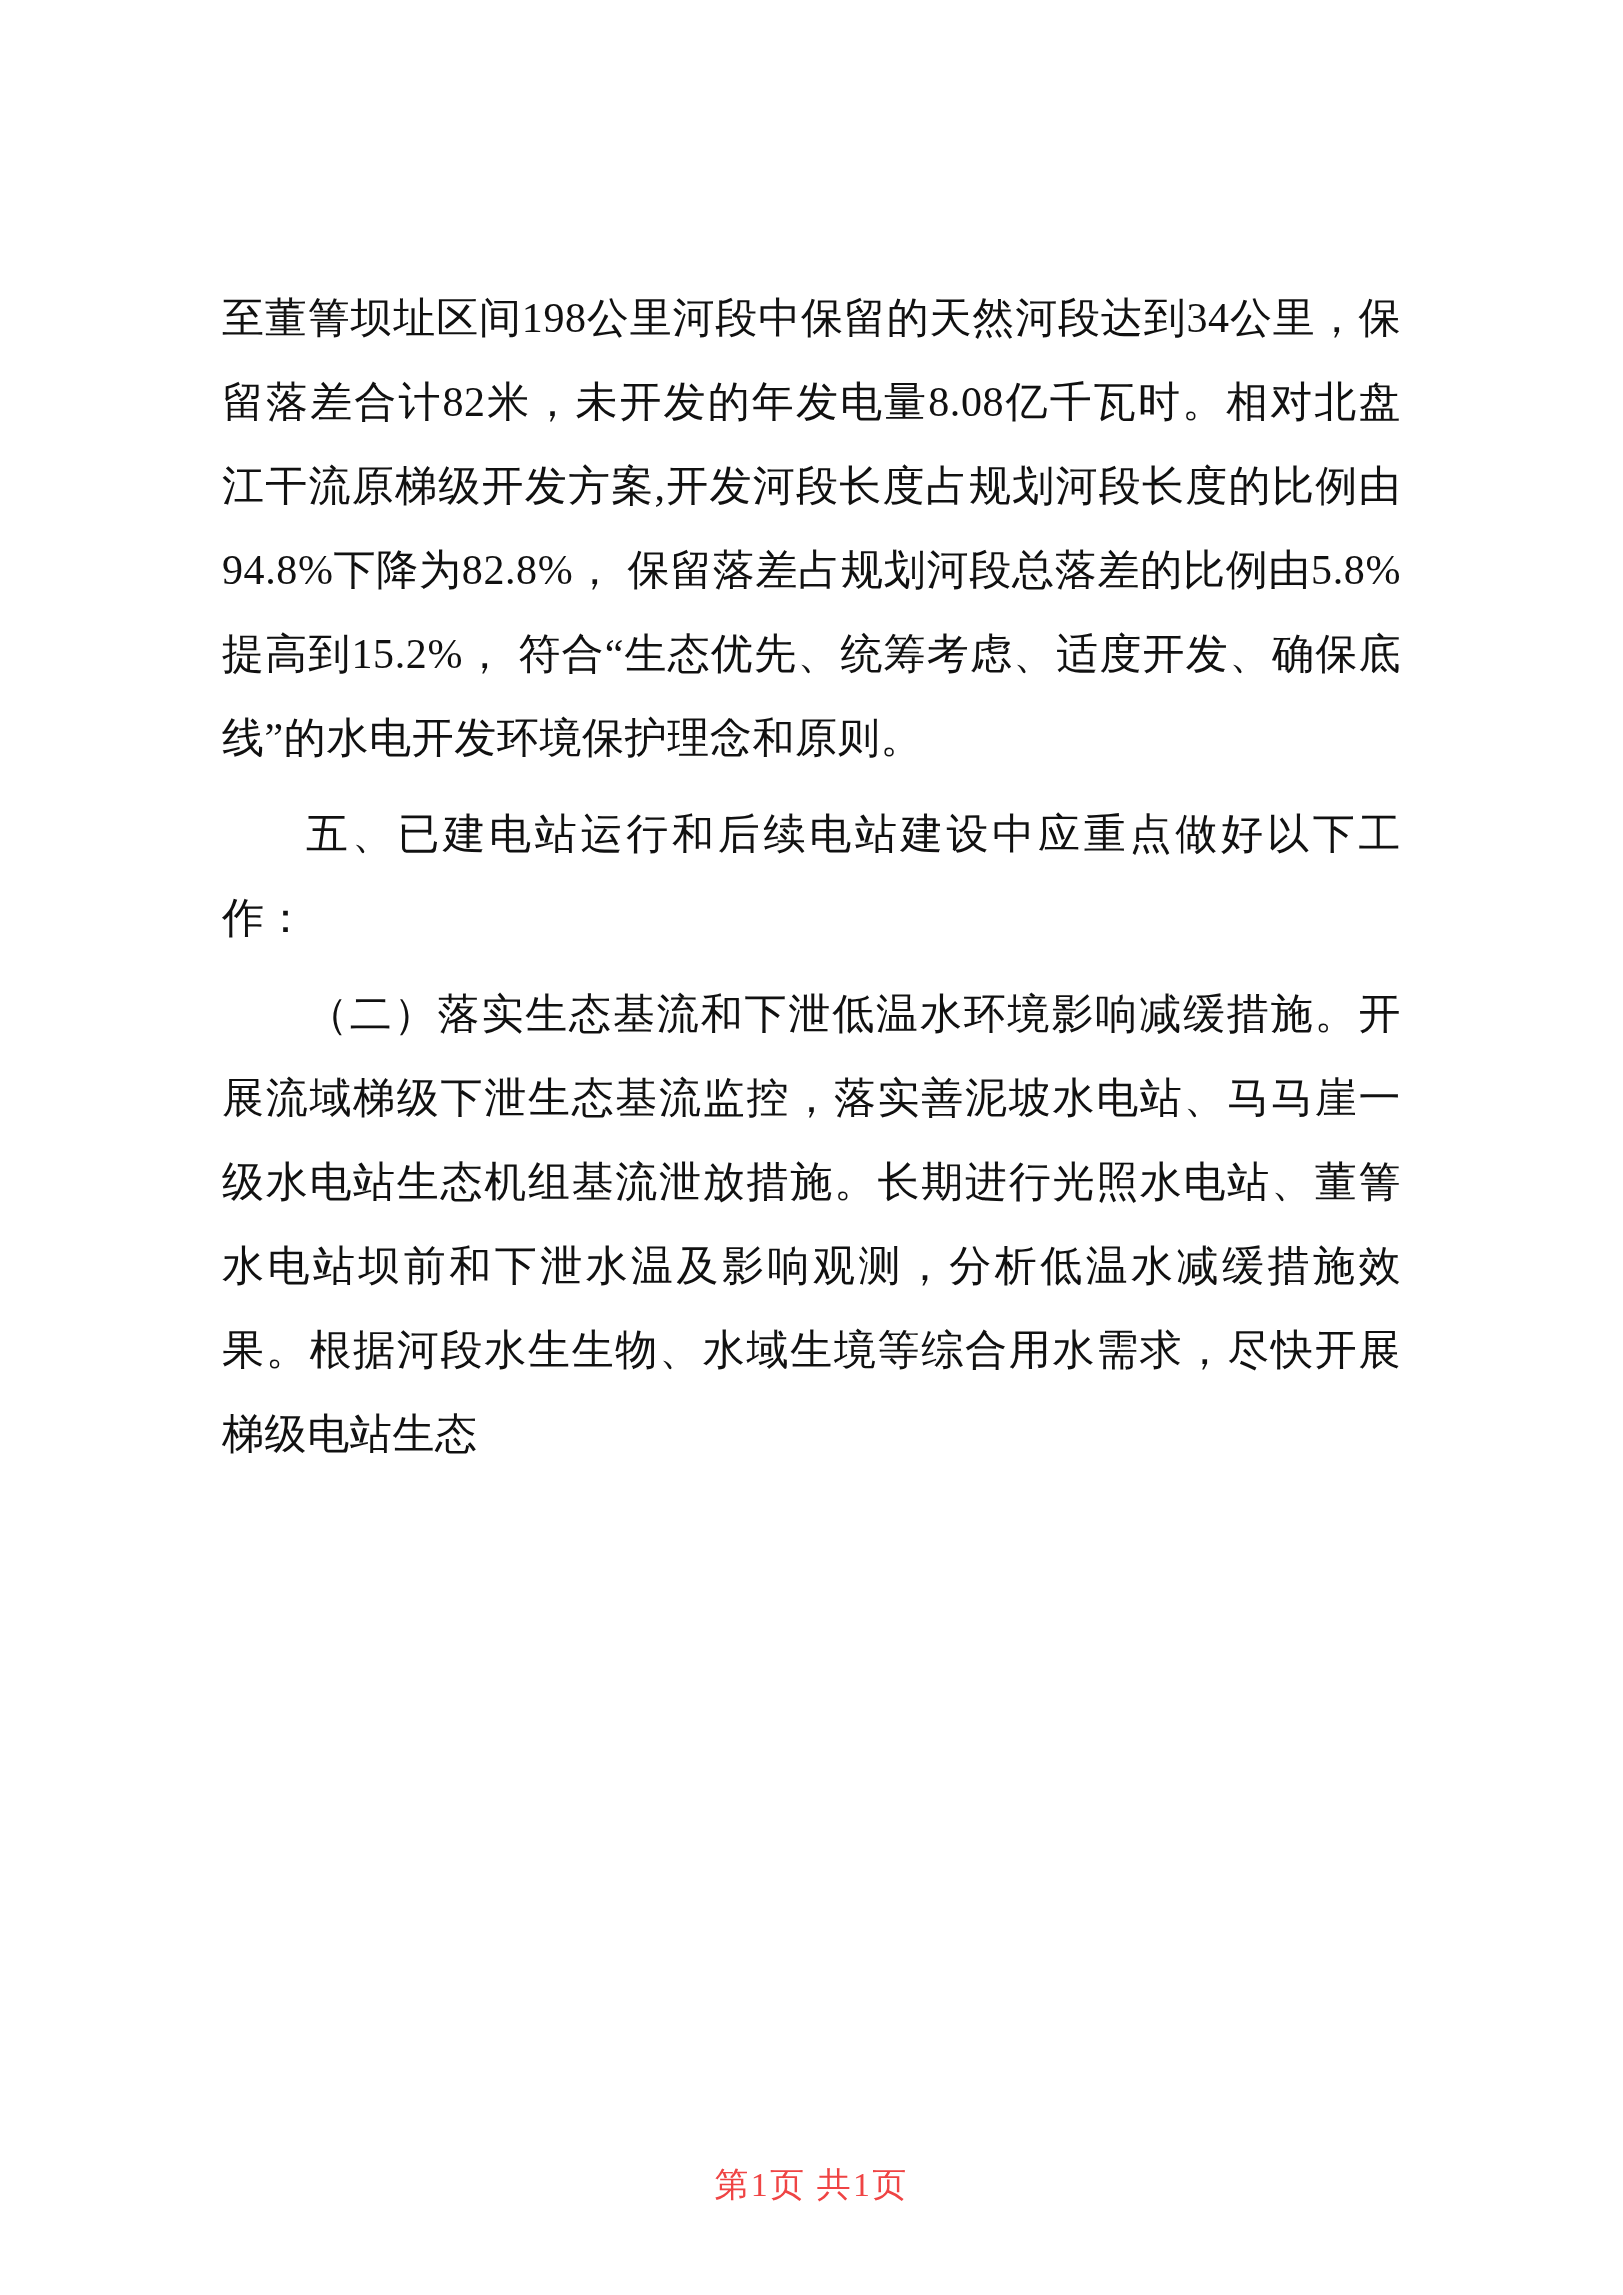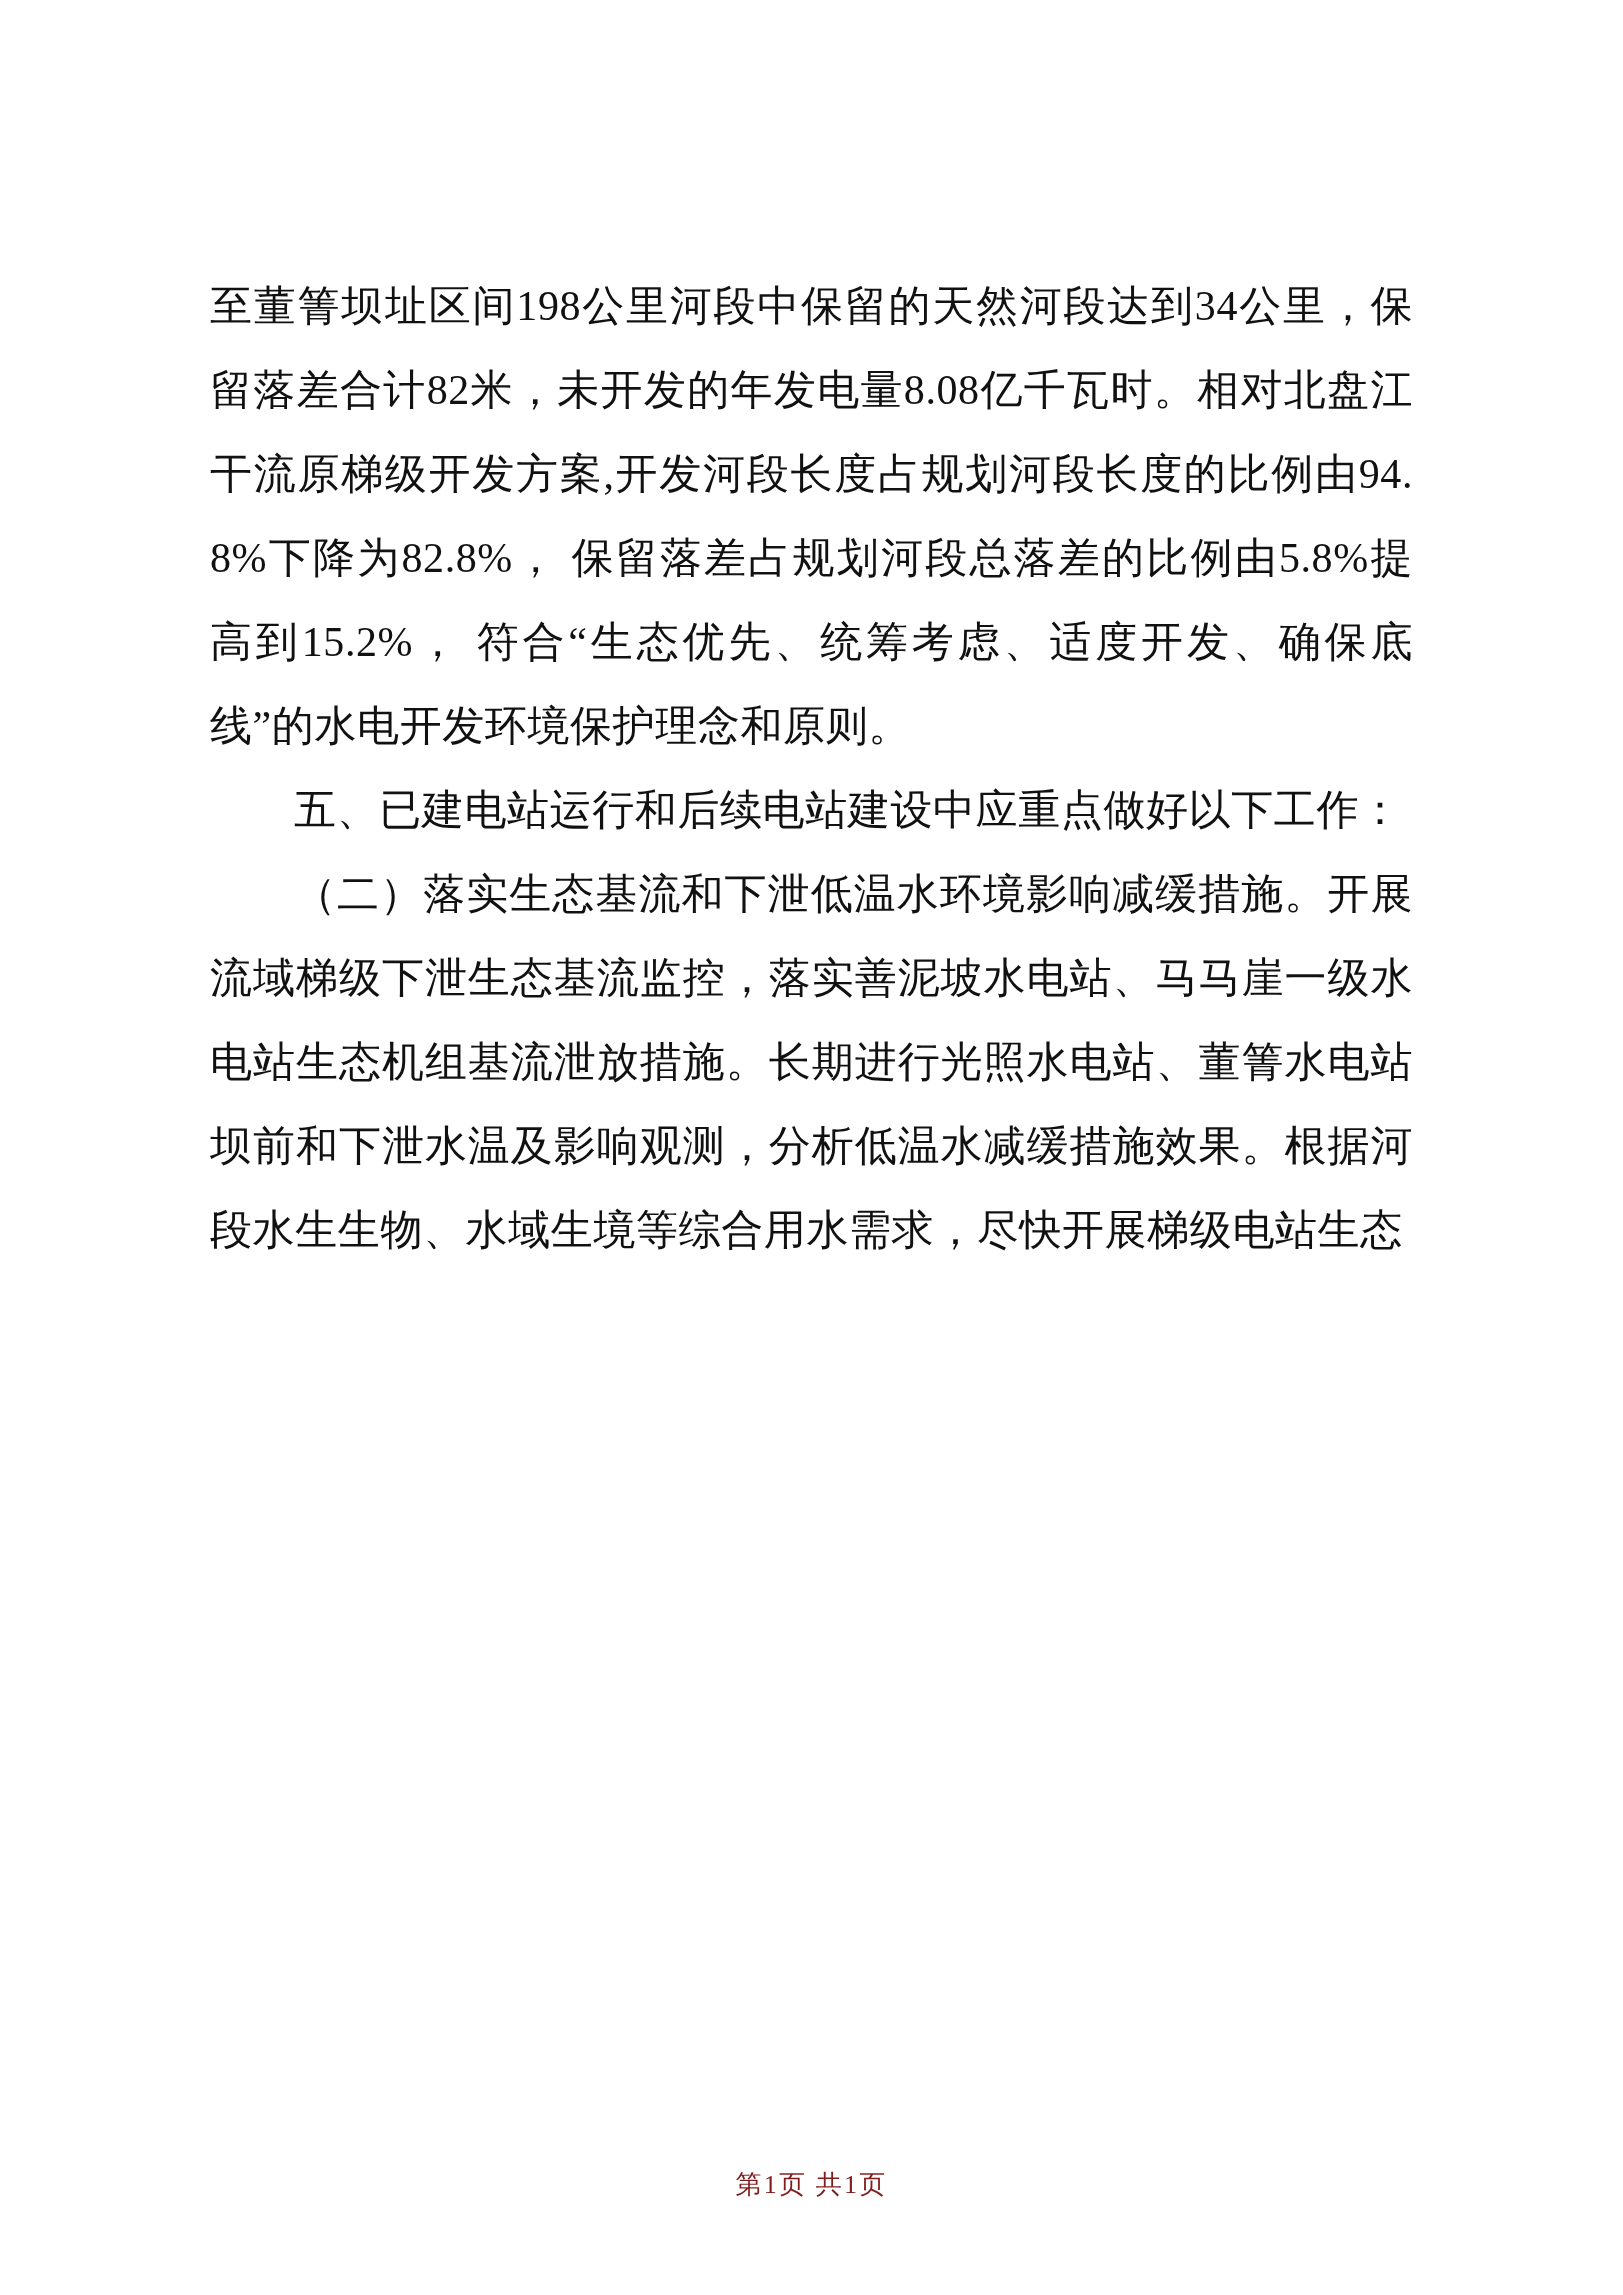--- a/index.html
+++ b/index.html
@@ -18,41 +18,41 @@
     position: absolute;
     top: 0;
     left: 0;
     width: 1623px;
     height: 2295px;
     background: #ffffff;
     box-sizing: border-box;
     padding: 264px 210px 0 210px;
   }
   .doc-body p {
-    margin: 0;
+    margin: 12px;
     padding: 0;
     font-size: 42px;
     line-height: 84px;
     text-align: justify;
     text-justify: inter-ideograph;
     letter-spacing: 0.6px;
     word-break: break-all;
   }
   .doc-body p.indent {
     text-indent: 2em;
   }
   .page-footer {
     position: absolute;
     bottom: 93px;
     left: 0;
     width: 100%;
     text-align: center;
-    font-size: 26px;
+    font-size: 34px;
     line-height: 34px;
-    color: #7f1d1d;
+    color: #ef4444;
     letter-spacing: 2.2px;
   }
 </style>
 </head>
 <body>
 
 <div class="page">
   <div class="doc-body">
     <p>至董箐坝址区间198公里河段中保留的天然河段达到34公里，保留落差合计82米，未开发的年发电量8.08亿千瓦时。相对北盘江干流原梯级开发方案,开发河段长度占规划河段长度的比例由94.8%下降为82.8%， 保留落差占规划河段总落差的比例由5.8%提高到15.2%， 符合“生态优先、统筹考虑、适度开发、确保底线”的水电开发环境保护理念和原则。</p>
     <p class="indent">五、已建电站运行和后续电站建设中应重点做好以下工作：</p>

